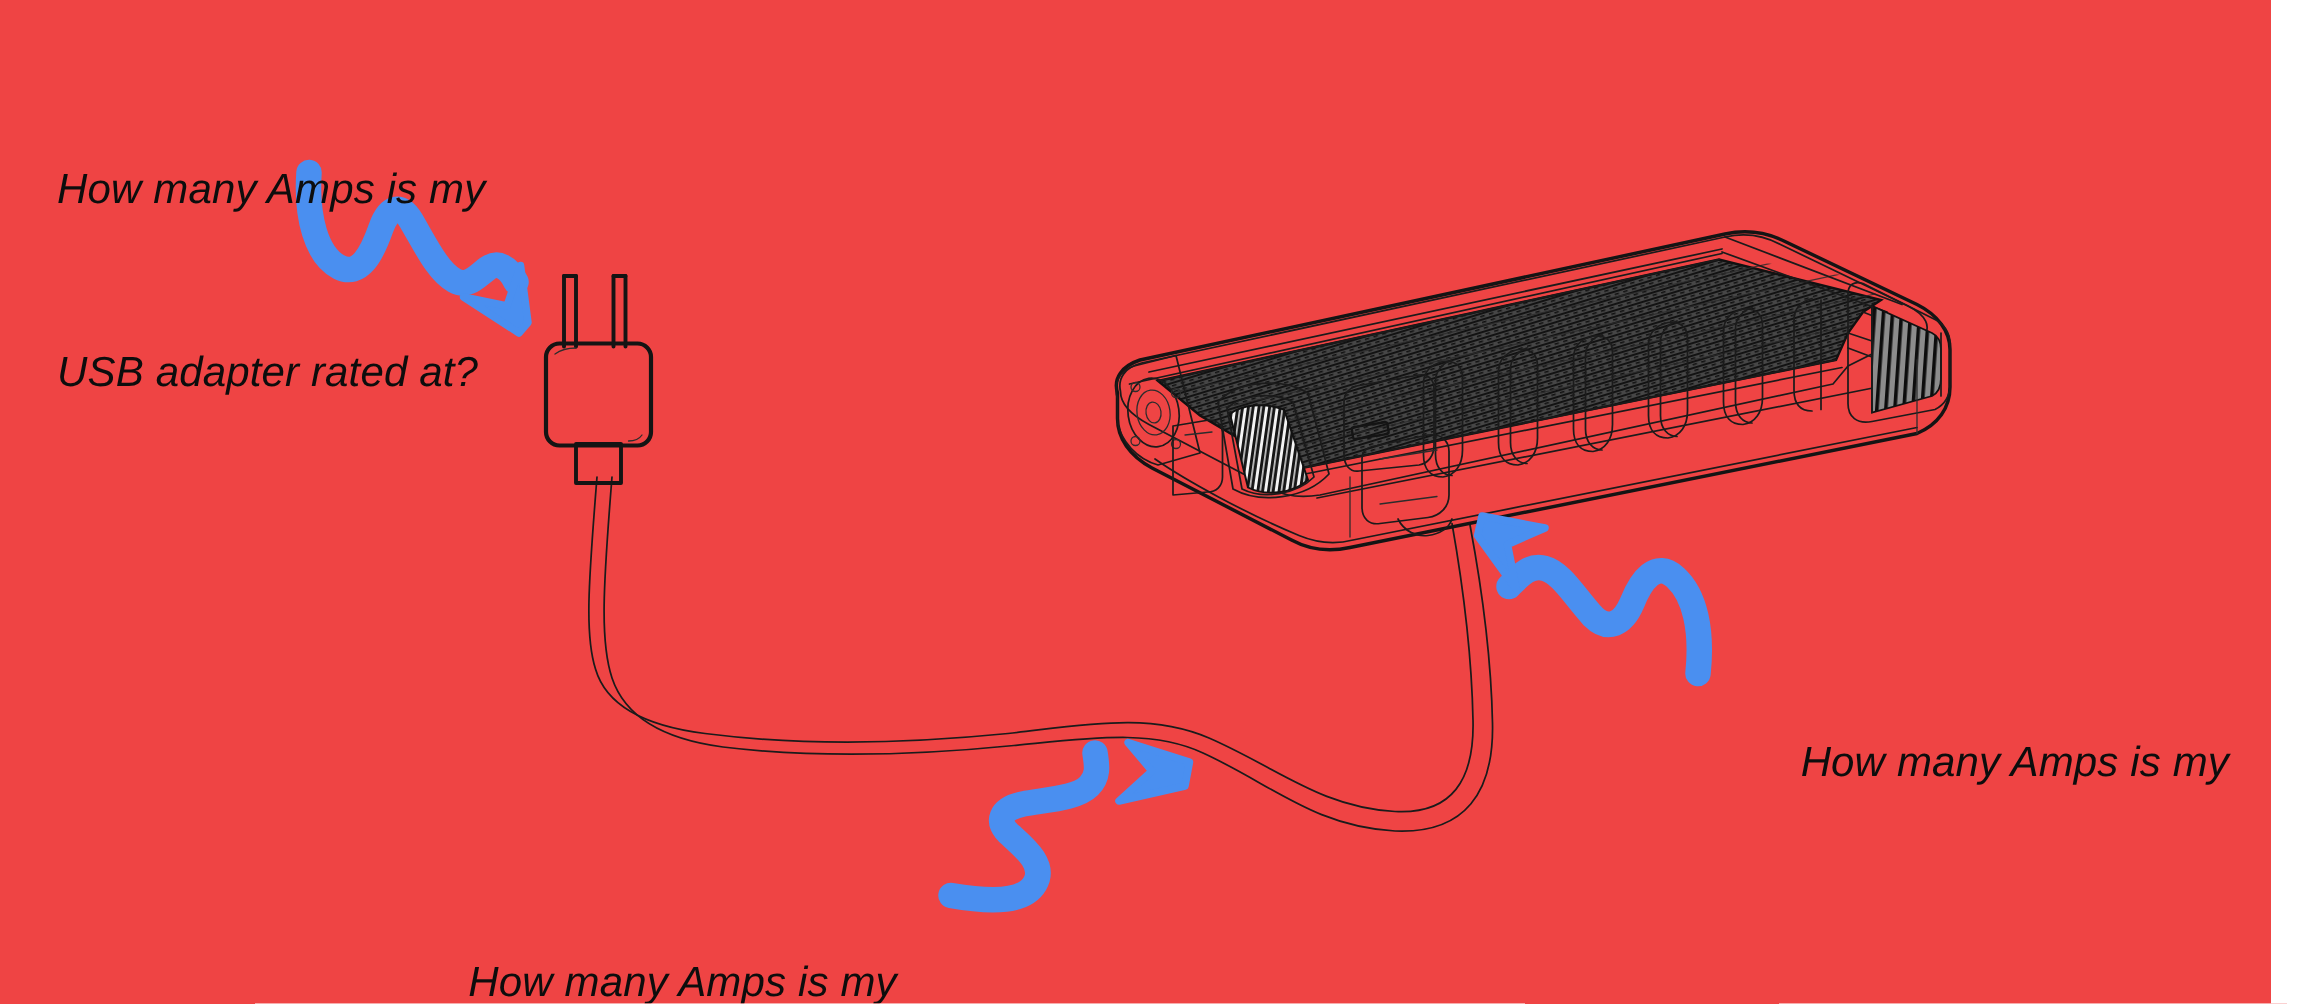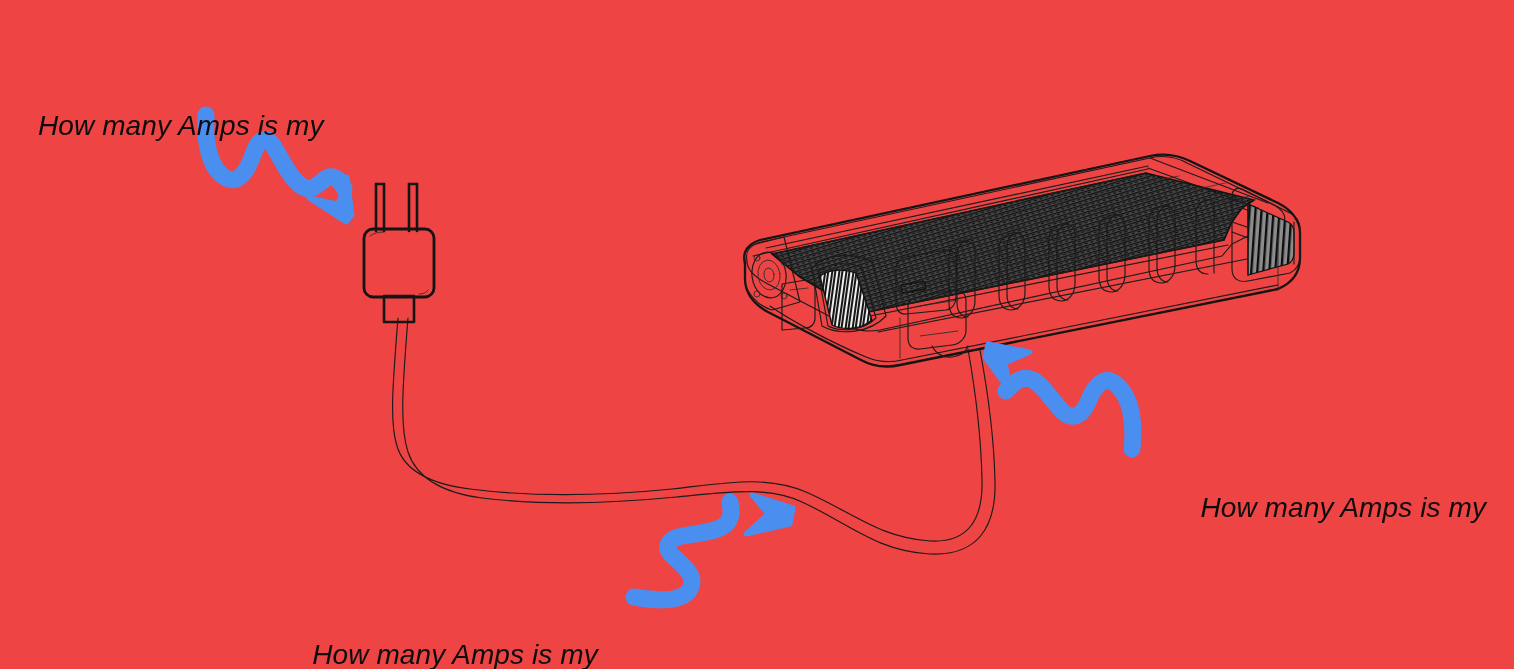--- a/index.html
+++ b/index.html
@@ -278,20 +278,21 @@
            C 697 577, 684 566, 674 557
            C 663 548, 667 539, 682 536
            C 699 533, 718 532, 726 524
            C 733 517, 731 509, 730 502"></path>
       <path fill="#4a8ff0" stroke="#4a8ff0" stroke-width="5" stroke-linejoin="round" d="M793 508 L 752 495 L 768 514 L 746 534 L 790 524 Z"></path>
     </g>
   </svg>
 
   <div class="annot" id="annot-adapter">
     <div>How many Amps is my</div>
+    <div>USB adapter rated at?</div>
   </div>
 
   <div class="annot" id="annot-cable-right">
     <div>How many Amps is my</div>
   </div>
 
   <div class="annot" id="annot-cable-bottom">
     <div>How many Amps is my</div>
     
   </div>

